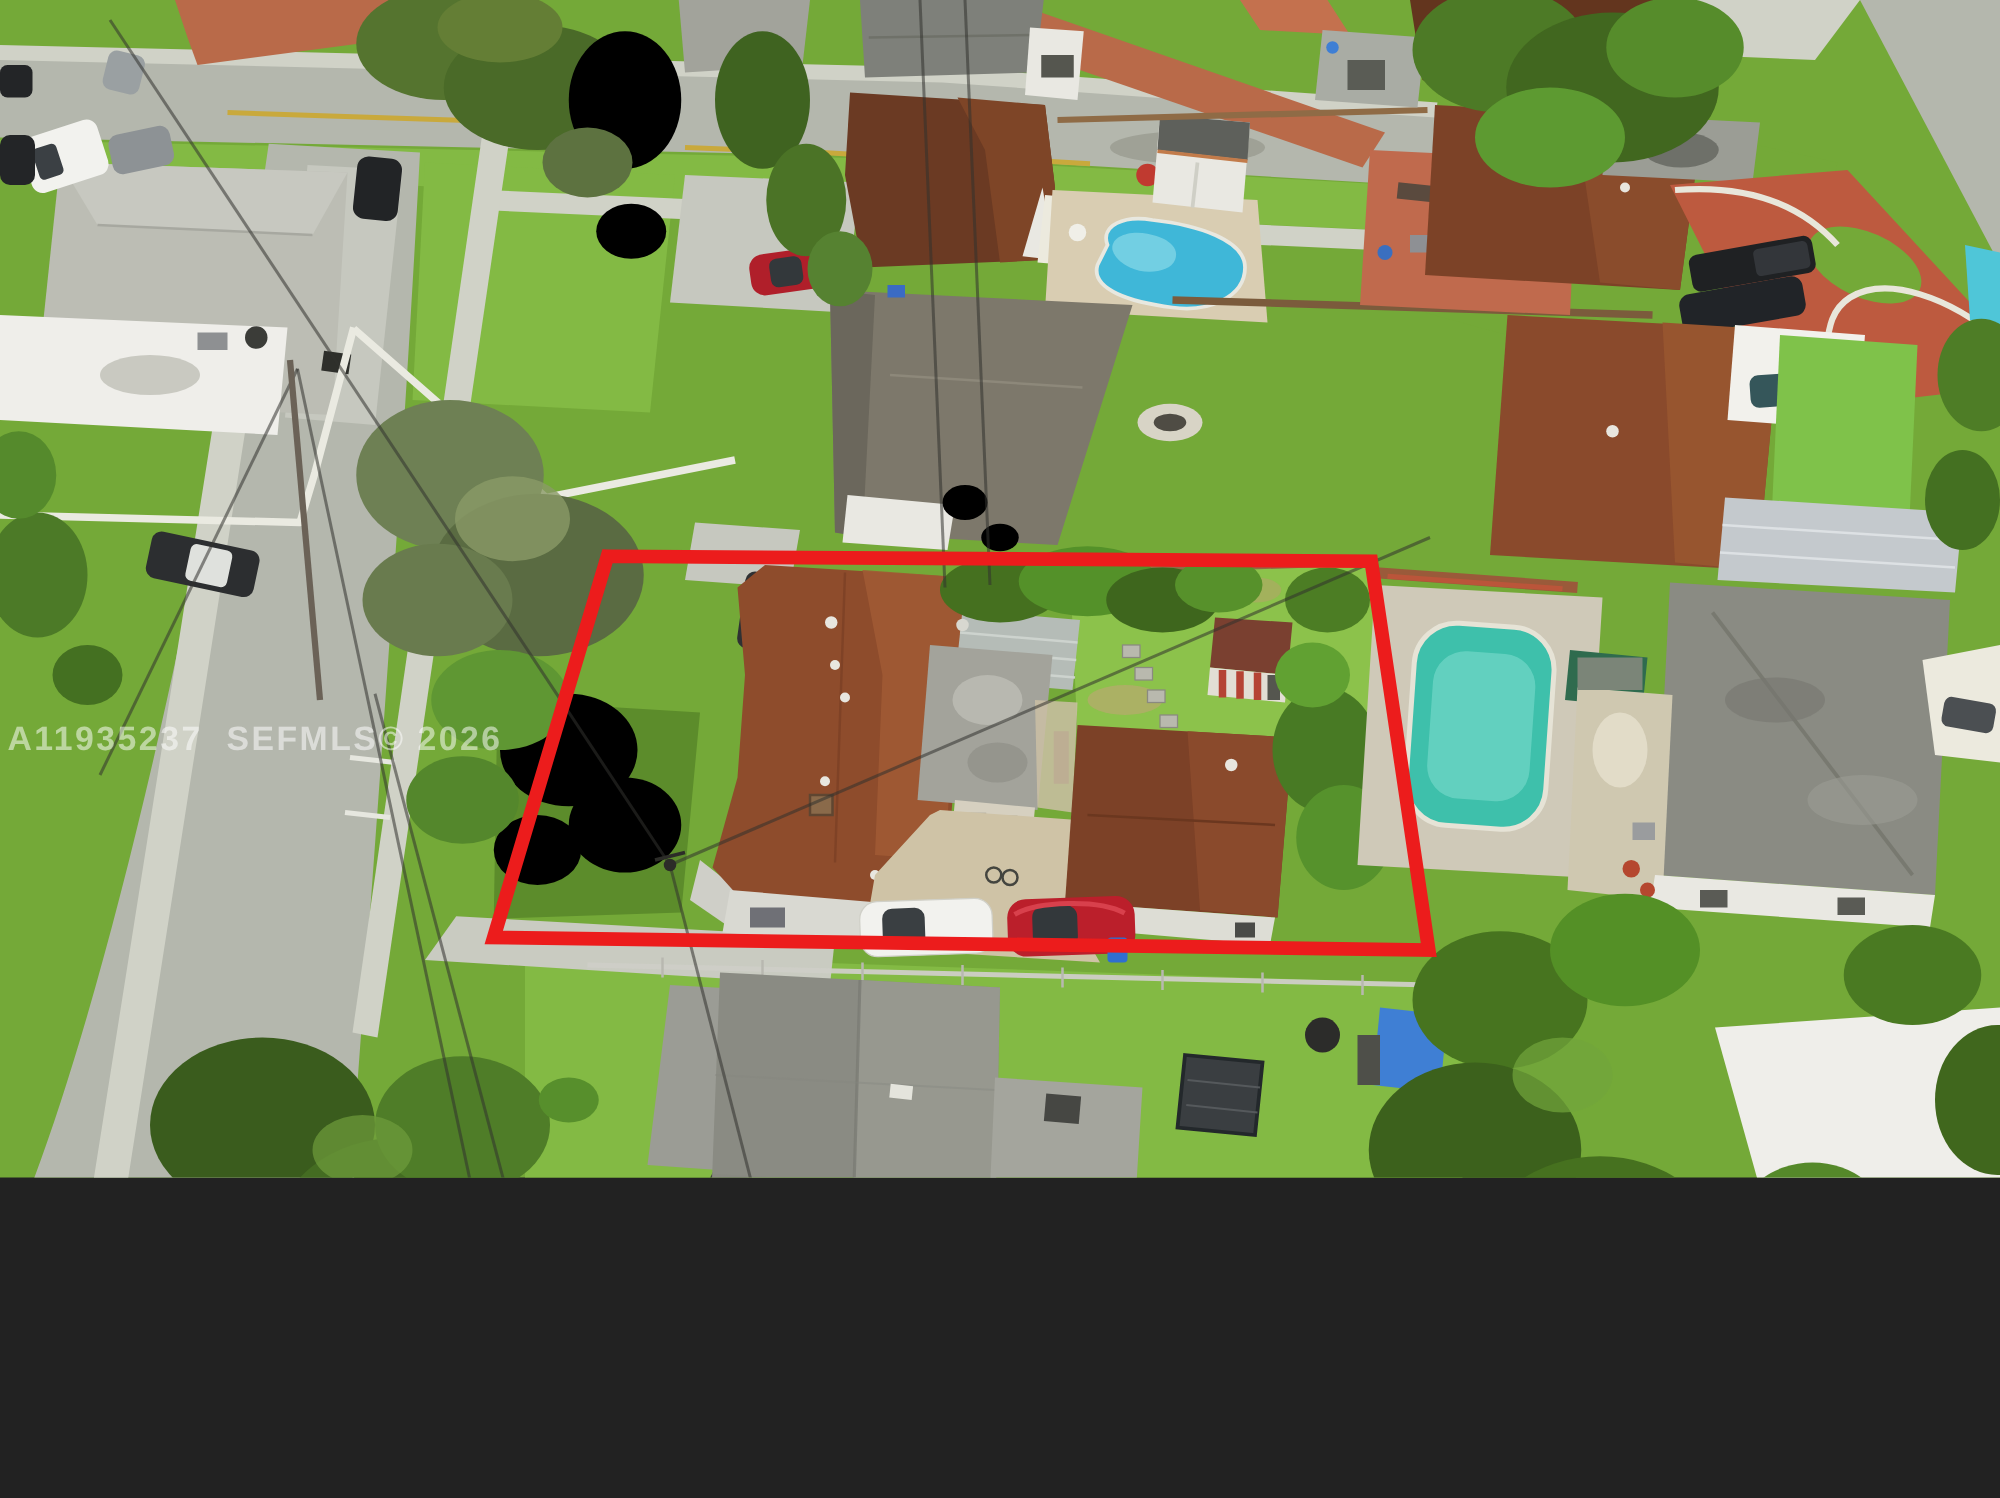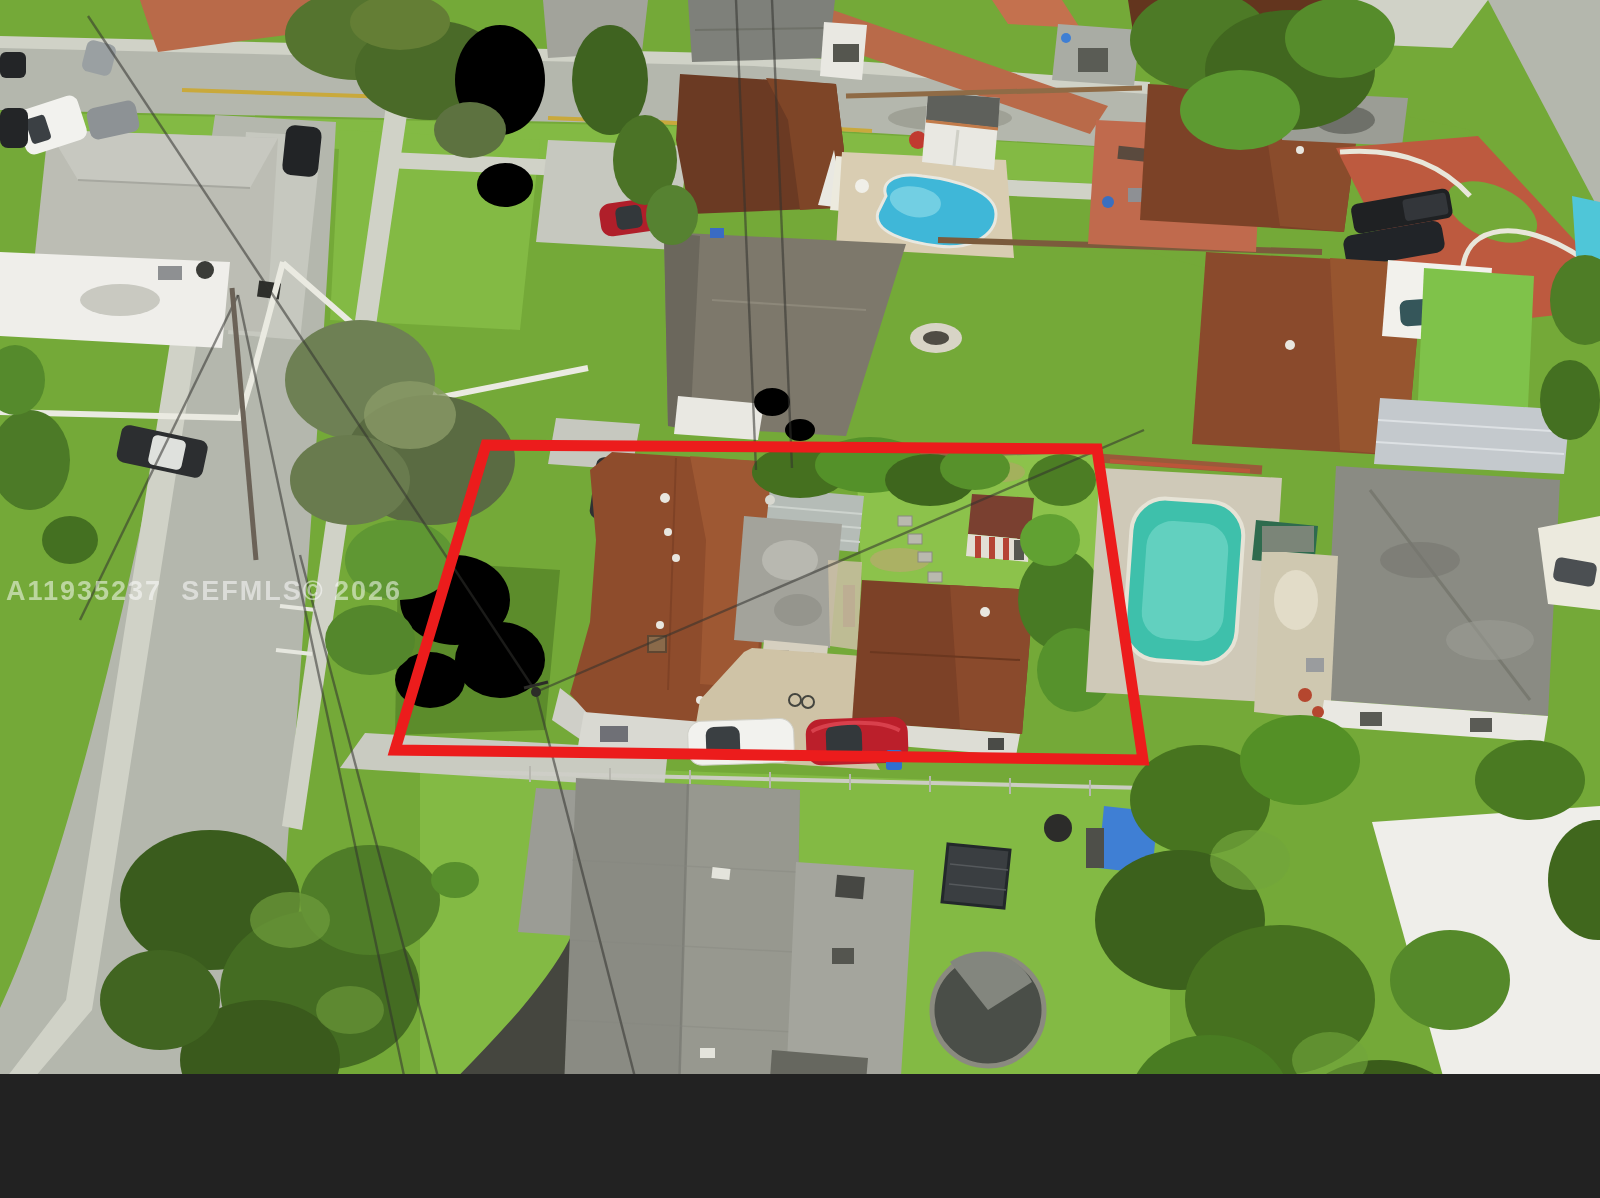--- a/index.html
+++ b/index.html
@@ -1,16 +1,16 @@
 <!DOCTYPE html>
 <html style="--p-grass: #74a938; --p-grass_light: #83ba44; --p-grass_dark: #5c8c2b; --p-grass_bright: #8cc24b; --p-road: #b4b7ad; --p-road_dark: #9a9c92; --p-sidewalk: #d0d2c7; --p-driveway: #c6c8bf; --p-asphalt_gray: #96988f; --p-driveway_black: #45463f; --p-brick: #b96a49; --p-red_drive: #bd5a3f; --p-patio_terracotta: #c06a4d; --p-roof_subject: #8e4c2c; --p-roof_subject_light: #a05a34; --p-roof_garage: #7c4127; --p-roof_brown: #6b3a23; --p-roof_gray: #8a8b83; --p-roof_gray_light: #a4a59d; --p-roof_gravel: #bcbdb4; --p-roof_white: #efeeea; --p-roof_metal: #b5bcb7; --p-roof_tan: #cfc8b0; --p-wall_white: #e9e8e2; --p-wall_cream: #ded8c6; --p-pool_blue: #3fb7d8; --p-pool_blue_light: #7fd4e6; --p-pool_teal: #3ec0ab; --p-pool_teal_light: #6fd6c6; --p-pool_edge_blue: #4fc6d8; --p-sand: #d9cdb2; --p-turf: #7fc24a; --p-paver: #c4c9cd; --p-car_white: #f2f2ee; --p-car_red: #bb1f2b; --p-car_dark: #232527; --p-car_gray: #8d9295; --p-car_teal: #35565a; --p-fence_white: #eaeae1; --p-fence_wood: #8f6b46; --p-wire: #32322e; --p-outline_red: #ec1c1c; --p-watermark: rgba(255,255,255,0.52); --p-marking_yellow: #c9a93c;"><head>
 <meta charset="utf-8">
 <style>
   html,body{margin:0;padding:0;background:#222;}
-  #stage{position:relative;width:1600px;height:1074px;overflow:hidden;font-family:"Liberation Sans",sans-serif;}
+  #stage{position:relative;width:1600px;height:942px;overflow:hidden;font-family:"Liberation Sans",sans-serif;}
   svg{display:block;}
   .g  {fill:var(--p-grass);}        .gl {fill:var(--p-grass_light);}
   .gd {fill:var(--p-grass_dark);}   .gb {fill:var(--p-grass_bright);}
   .rd {fill:var(--p-road);}         .sw {fill:var(--p-sidewalk);}
   .bk {fill:var(--p-brick);}        .dw {fill:var(--p-driveway);}
   .td {fill:var(--p-tree_dark);}    .tm {fill:var(--p-tree_mid);}
   .tl {fill:var(--p-tree_light);}   .tb {fill:var(--p-tree_bright);}
   .to {fill:var(--p-tree_olive);}
   .roofsub{fill:var(--p-roof_subject);} .roofgar{fill:var(--p-roof_garage);}
   .roofbrn{fill:var(--p-roof_brown);}   .roofgry{fill:var(--p-roof_gray);}

